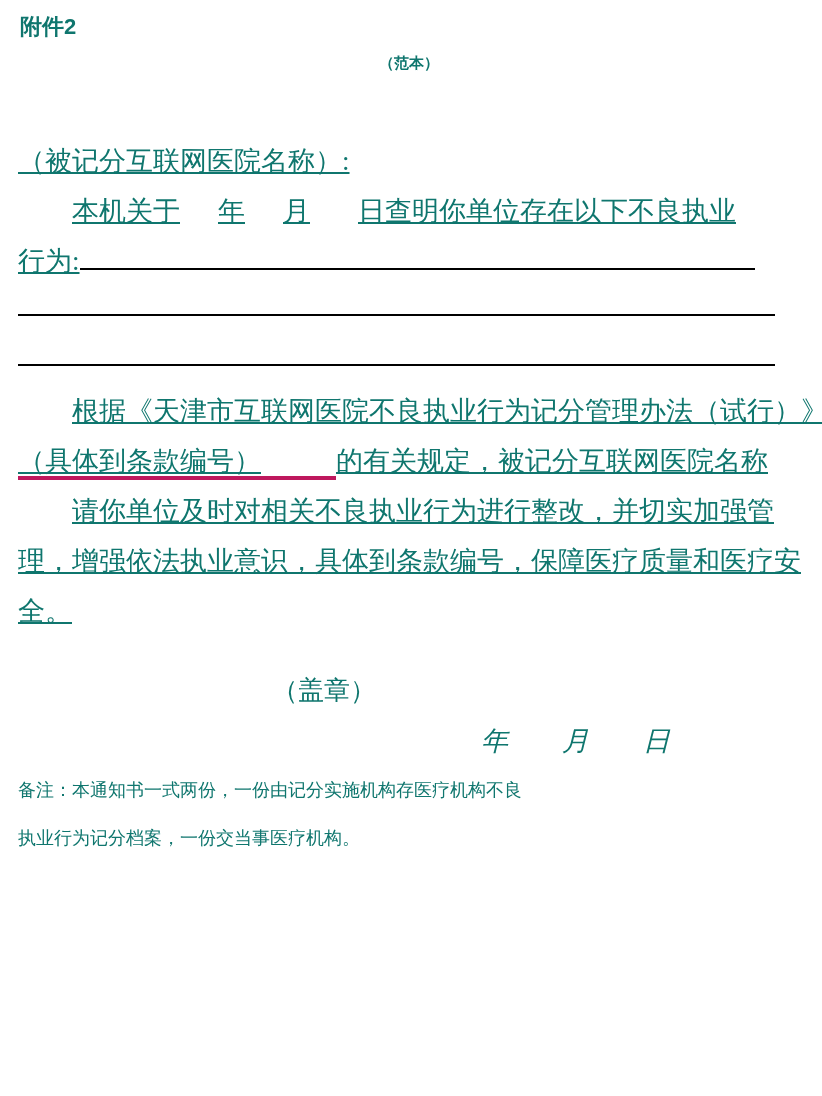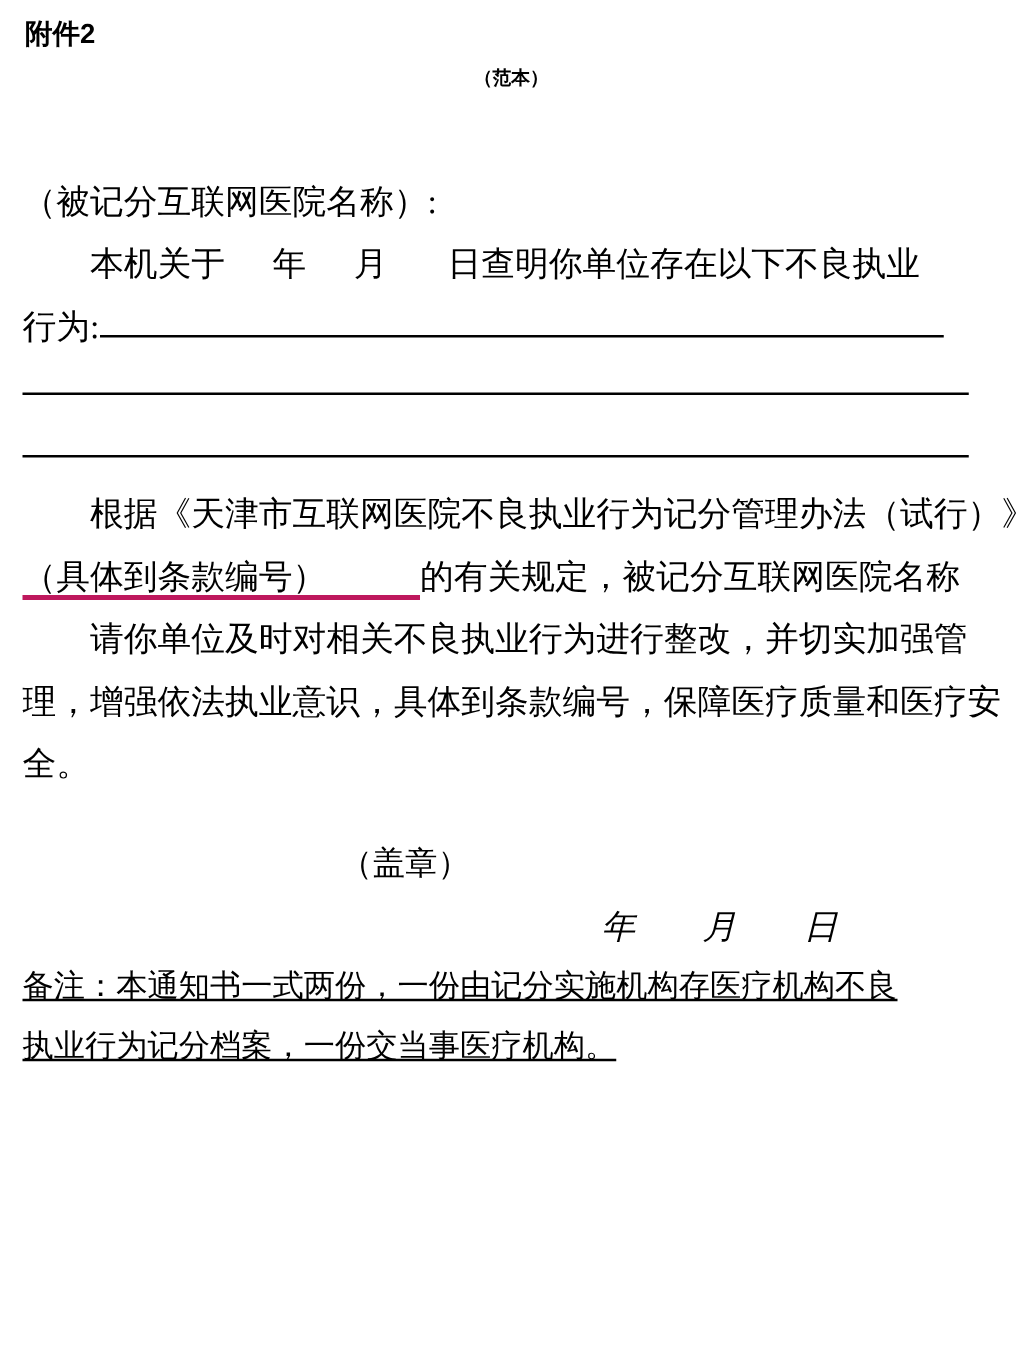--- a/index.html
+++ b/index.html
@@ -2,21 +2,21 @@
 <html><head>
 <meta charset="utf-8">
 <style>
   * { margin: 0; padding: 0; box-sizing: border-box; }
   html, body { background: #ffffff; }
   .page {
     position: relative;
     width: 822px;
     height: 1096px;
     background: #ffffff;
-    color: #000000;
+    color: #0f766e;
     font-family: "Liberation Serif", "DejaVu Serif", serif;
     padding: 12px 22px 0 18px;
     overflow: hidden;
   }
   .attachment {
     font-family: "Liberation Sans", "DejaVu Sans", sans-serif;
     font-weight: bold;
     font-size: 22px;
     line-height: 30px;
     padding-left: 2px;
@@ -34,20 +34,21 @@
     font-weight: bold;
     font-size: 15px;
     line-height: 34px;
     margin-top: 4px;
   }
   .doc-body { margin-top: 56px; font-size: 27px; }
   .line {
     line-height: 50px;
     height: 50px;
     white-space: nowrap;
+    text-decoration: underline;
   }
   .indent { text-indent: 54px; }
   .flex-line { display: flex; }
   .sp { display: inline-block; }
   .sp-38 { width: 38px; }
   .sp-48 { width: 48px; }
   .fill-blank {
     flex: 1;
     height: 34px;
     border-bottom: 2px solid #000;
@@ -72,21 +73,21 @@
     padding-right: 170px;
   }
   .date-line {
     font-size: 27px;
     line-height: 50px;
     height: 50px;
     text-align: right;
     padding-right: 130px;
     font-style: italic;
   }
-  .note { font-size: 25px; line-height: 48px; text-decoration: underline; }
+  .note { font-size: 18px; line-height: 48px; }
   .note-line { white-space: nowrap; }
 </style>
 </head>
 <body>
 
 <div class="page">
 
   <div class="attachment">附件2</div>
 
 

